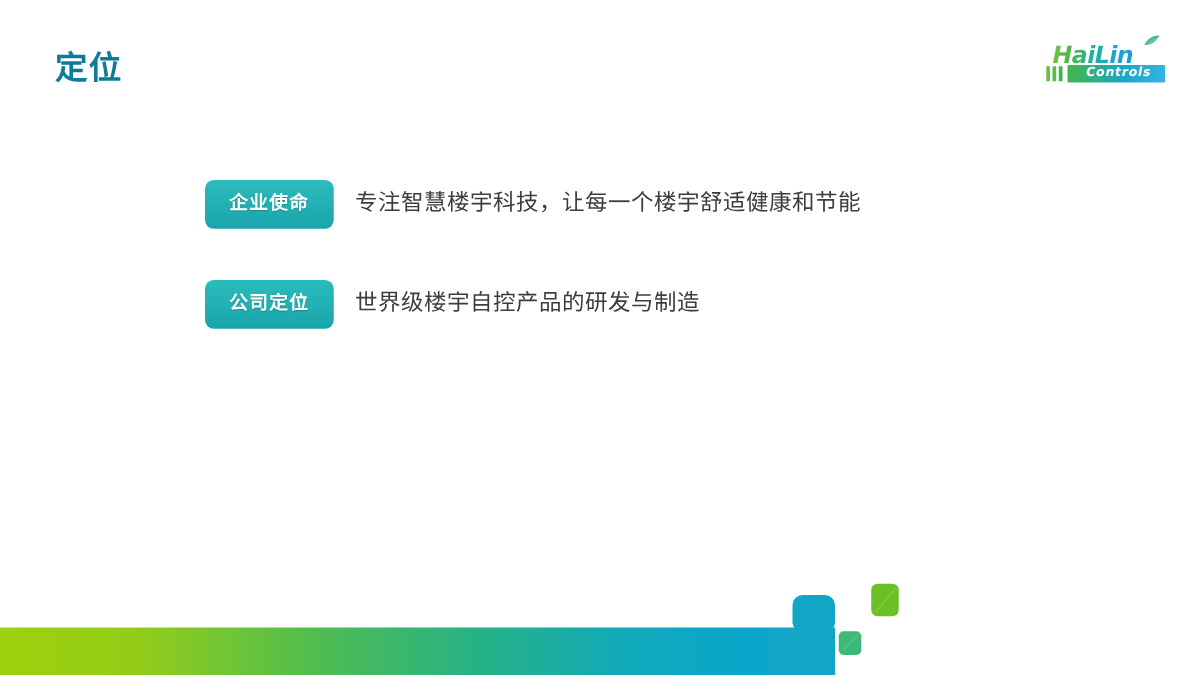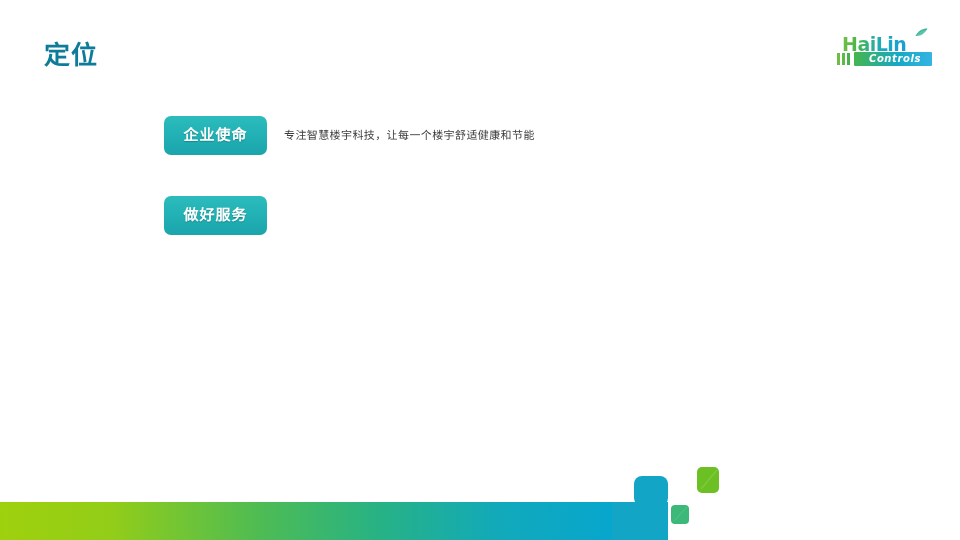--- a/index.html
+++ b/index.html
@@ -45,20 +45,21 @@
     top: 28px;
     width: 96px;
     height: 42px;
   }
   .logo-word {
     position: absolute;
     left: 6px;
     top: 4px;
     font-size: 19px;
     font-weight: bold;
+    font-style: italic;
     letter-spacing: -0.5px;
     line-height: 24px;
     background: linear-gradient(100deg, #7ac143 0%, #4cb648 24%, #19aac0 62%, #1b9dd9 100%);
     -webkit-background-clip: text;
     background-clip: text;
     color: transparent;
     -webkit-text-fill-color: transparent;
     white-space: nowrap;
   }
   .logo-leaf {
@@ -106,22 +107,23 @@
     font-weight: bold;
     font-style: italic;
     color: #ffffff;
     letter-spacing: 0.6px;
   }
 
   
   .rows {
     position: absolute;
     left: 164px;
-    top: 116px;
+    top: 144px;
     width: 700px;
+    font-family: Liberation Mono, monospace;
   }
   .row {
     position: relative;
     height: 42px;
     margin-bottom: 38px;
   }
   .row:last-child { margin-bottom: 0; }
 
   .badge {
     position: absolute;
@@ -138,21 +140,21 @@
     text-align: center;
     letter-spacing: 1px;
     text-shadow: 0 1px 1px rgba(0,0,0,0.22);
     box-sizing: border-box;
   }
 
   .row-text {
     position: absolute;
     left: 120px;
     top: 11px;
-    font-size: 11px;
+    font-size: 18px;
     color: #3d3d3d;
     line-height: 18px;
     letter-spacing: 0.4px;
     white-space: nowrap;
     text-align: right;
   }
 
   
   .deco {
     position: absolute;
@@ -186,21 +188,22 @@
   </div>
 
   <div class="rows">
 
     <div class="row">
       <div class="badge">企业使命</div>
       <div class="row-text">专注智慧楼宇科技，让每一个楼宇舒适健康和节能</div>
     </div>
 
     <div class="row">
-      <div class="badge">做好服务</div>
+      <div class="badge">公司定位</div>
+      <div class="row-text">世界级楼宇自控产品的研发与制造</div>
     </div>
 
 
   </div>
 
   <svg class="deco" viewBox="0 0 960 540">
     <defs>
       <linearGradient id="barGrad" x1="0" y1="0" x2="1" y2="0">
         <stop offset="0" stop-color="#9ed10d"></stop>
         <stop offset="0.18" stop-color="#93cd18"></stop>

